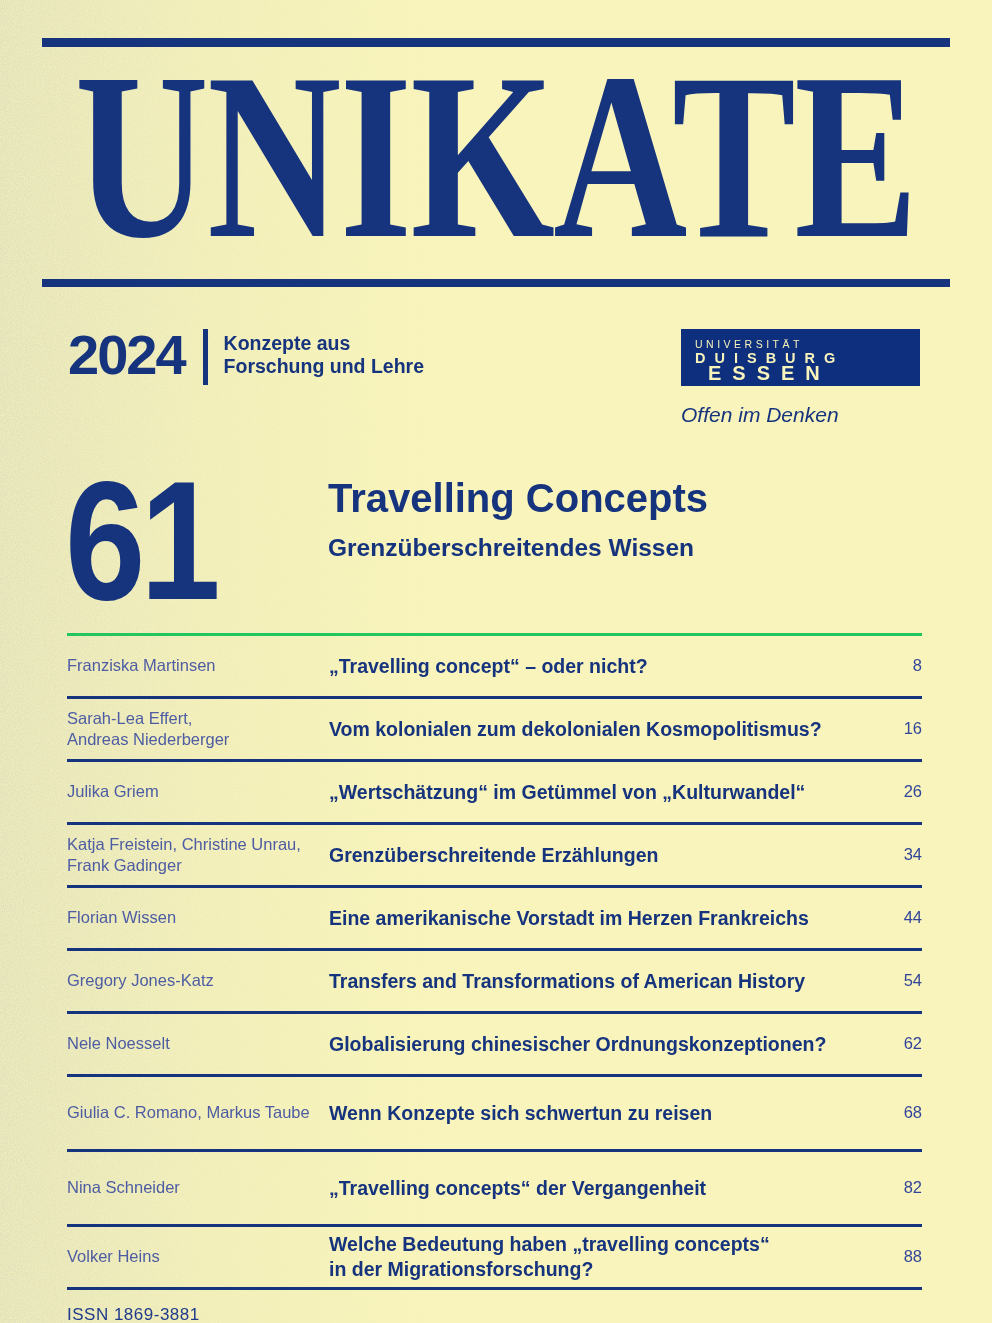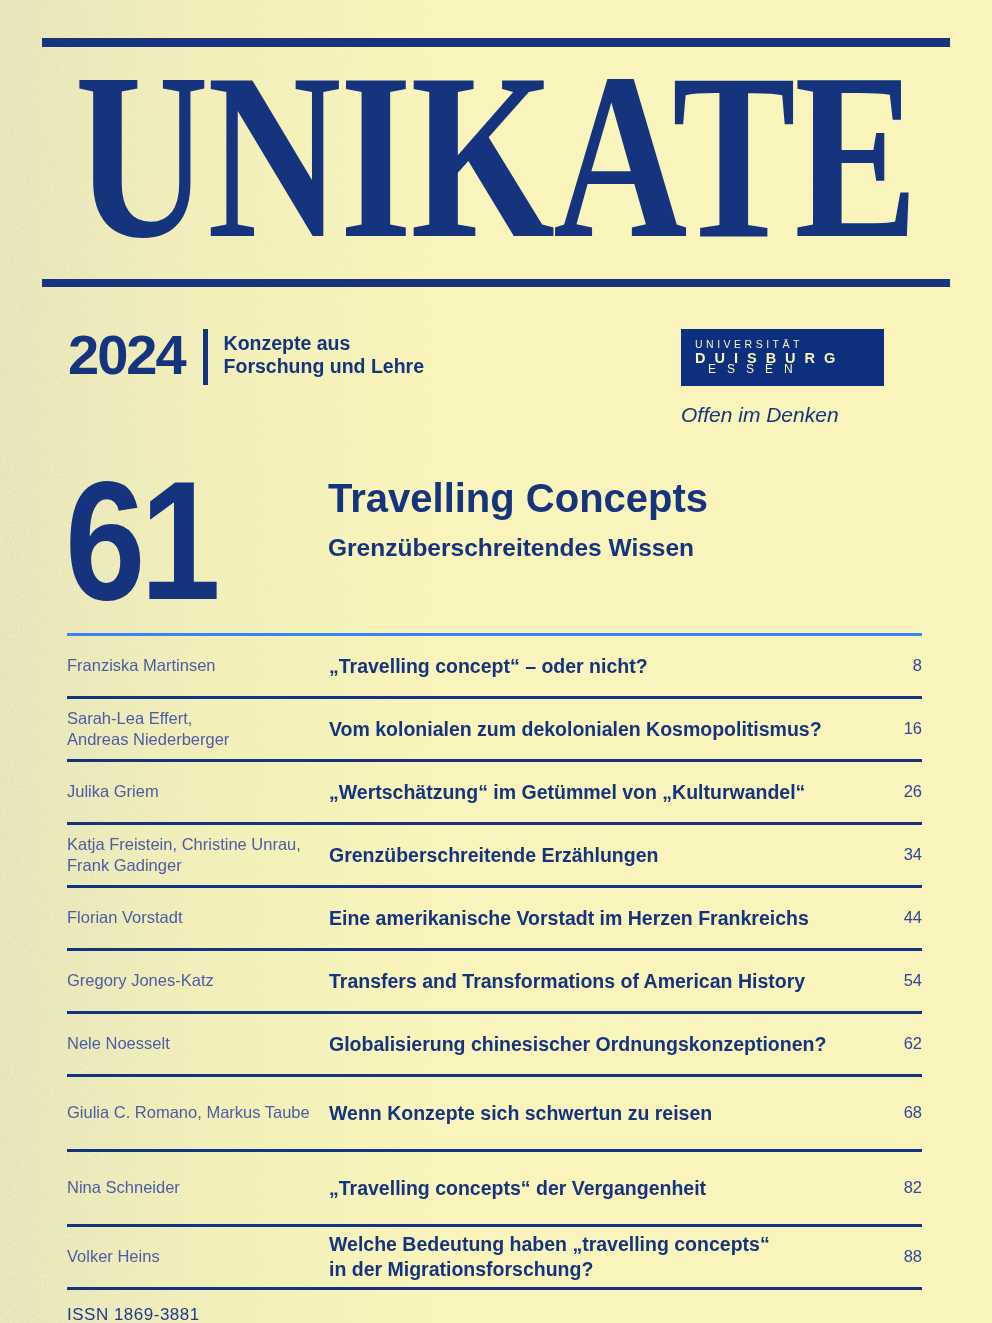--- a/index.html
+++ b/index.html
@@ -77,40 +77,40 @@
   .tagline {
     font-size: 19.5px;
     font-weight: 700;
     line-height: 1.18;
     padding-top: 3px;
     color: #16337e;
   }
   .pub-right { width: 239px; }
   .logo-box {
     background: #0d2f7d;
-    width: 203px;
+    width: 239px;
     height: 57px;
     box-sizing: border-box;
     padding: 9px 0 0 14px;
     color: #f8f4bb;
   }
   .logo-line1 {
     font-size: 10.5px;
     letter-spacing: 3.5px;
     font-weight: 400;
   }
   .logo-line2 {
     font-size: 14.5px;
     font-weight: 700;
     letter-spacing: 9px;
     margin-top: 0;
   }
   .logo-line3 {
-    font-size: 12px;
-    font-weight: 400;
+    font-size: 20px;
+    font-weight: 700;
     letter-spacing: 11px;
     margin-left: 13px;
     margin-top: -4px;
   }
   .slogan {
     margin-top: 17px;
     font-size: 21px;
     font-style: italic;
     color: #16337e;
   }
@@ -144,21 +144,21 @@
     margin-top: 12px;
     font-size: 24.5px;
     font-weight: 700;
     line-height: 1.35;
     color: #16337e;
   }
 
   
   .toc {
     margin: 22px 70px 15px 67px;
-    border-top: 3px solid #3b82f6;
+    border-top: 3px solid #22c55e;
   }
   .toc-row {
     display: flex;
     align-items: center;
     min-height: 63px;
     border-bottom: 3px solid #16337e;
     padding: 4px 0;
     box-sizing: border-box;
   }
   .toc-row.tall { min-height: 75px; }
@@ -283,21 +283,21 @@
         <div class="toc-page">26</div>
       </div>
 
       <div class="toc-row">
         <div class="toc-author"><span>Katja Freistein, Christine Unrau,</span><span class="line2">Frank Gadinger</span></div>
         <div class="toc-title"><span>Grenzüberschreitende Erzählungen</span></div>
         <div class="toc-page">34</div>
       </div>
 
       <div class="toc-row">
-        <div class="toc-author"><span>Florian Vorstadt</span></div>
+        <div class="toc-author"><span>Florian Wissen</span></div>
         <div class="toc-title"><span>Eine amerikanische Vorstadt im Herzen Frankreichs</span></div>
         <div class="toc-page">44</div>
       </div>
 
       <div class="toc-row">
         <div class="toc-author"><span>Gregory Jones-Katz</span></div>
         <div class="toc-title"><span>Transfers and Transformations of American History</span></div>
         <div class="toc-page">54</div>
       </div>
 

